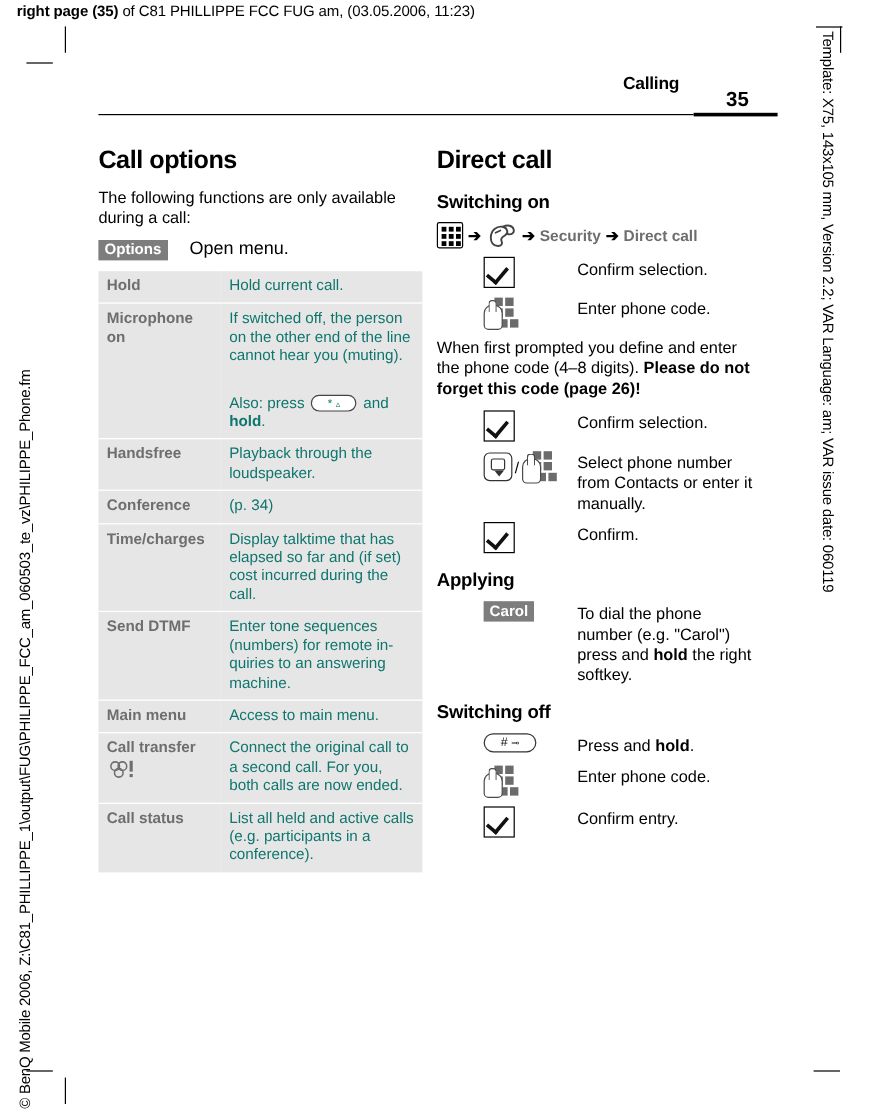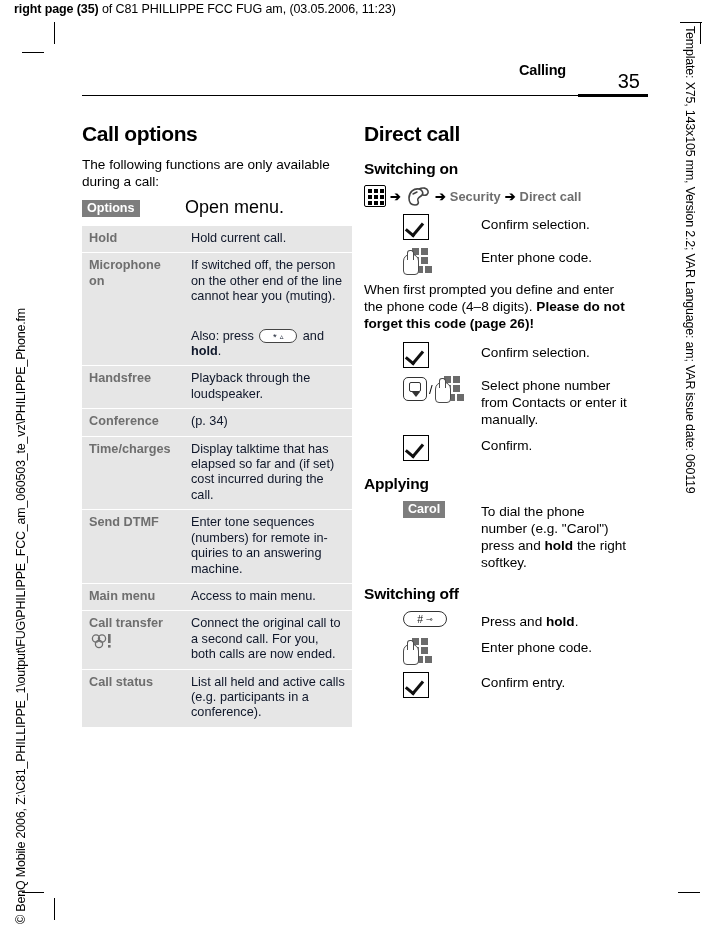--- a/index.html
+++ b/index.html
@@ -72,24 +72,24 @@
   .runhead .title {
     position: absolute;
     right: 82px;
     bottom: 18px;
     font-size: 14.5px;
     font-weight: bold;
     letter-spacing: -0.2px;
   }
   .runhead .pageno {
     position: absolute;
-    right: 8px;
+    right: 24px;
     bottom: 3px;
-    font-size: 20px;
-    font-weight: normal;
+    font-size: 17px;
+    font-weight: bold;
   }
   .runhead .rule-thin {
     position: absolute;
     left: 0;
     right: 70px;
     bottom: 0;
     height: 1px;
     background: #000;
   }
   .runhead .rule-thick {
@@ -146,24 +146,23 @@
     margin: 0 0 9px 0;
   }
   .kv-key {
     width: 76px;
     flex: none;
     display: flex;
     align-items: center;
     min-height: 18px;
   }
   .kv-val {
-    font-size: 18px;
+    font-size: 15px;
     line-height: 17px;
     padding-top: 0px;
-    margin-left: 27px;
   }
 
   
   table.opts {
     border-collapse: collapse;
     width: 270px;
     margin-top: 4px;
   }
   table.opts td {
     background: #e6e6e6;
@@ -171,21 +170,21 @@
     vertical-align: top;
     padding: 5px 7px 6px 7px;
     font-size: 12.7px;
     line-height: 15.4px;
   }
   table.opts td.k {
     width: 88px;
     color: #6e6e6e;
     font-weight: bold;
   }
-  table.opts td.v { color: #0f172a; }
+  table.opts td.v { color: #0f766e; }
   table.opts td.v b { font-weight: bold; }
   table.opts tr:last-child td { border-bottom: none; }
   .cell-sub { margin-top: 24px; }
 
   
   .step {
     display: flex;
     align-items: flex-start;
     margin-bottom: 6px;
     margin-left: 39px;

